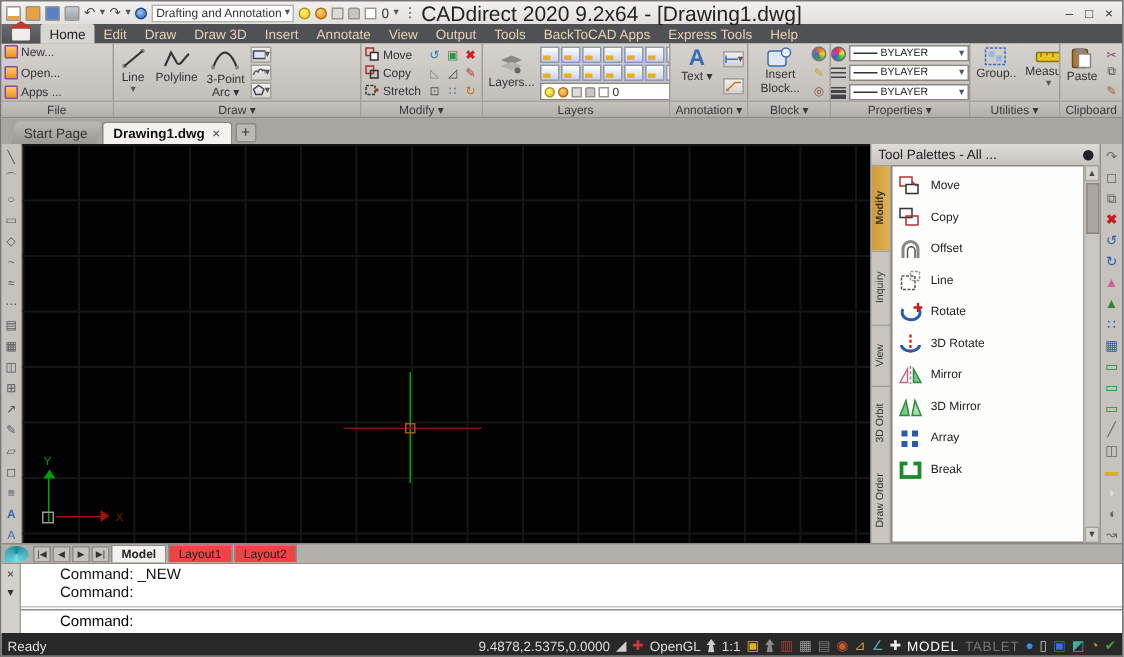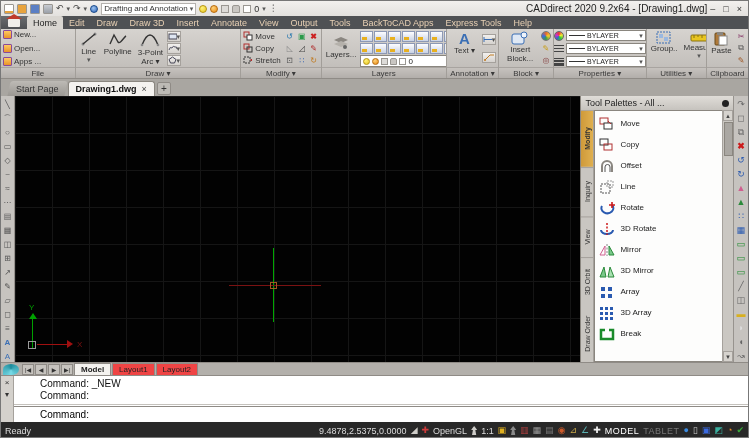--- a/index.html
+++ b/index.html
@@ -15,21 +15,21 @@
   .glyph{font-size:9px;line-height:1;color:#444;}
   .caret{font-size:7px;color:#555;line-height:1;}
   .ws{display:flex;align-items:center;gap:2px;padding:0 2px;border:1px solid #b5b2ae;background:#fff;height:12px;font-size:8px;color:#333;}
   .dot{width:8px;height:8px;border-radius:50%;flex:0 0 auto;}
   .dot-bulb{background:radial-gradient(circle at 35% 30%,#fff27a,#e8c520);border:1px solid #b59410;}
   .dot-sun{background:radial-gradient(circle at 35% 30%,#ffd27a,#e88a10);border:1px solid #b56a10;}
   .sq{width:8px;height:8px;border:1px solid #9a9792;flex:0 0 auto;}
   .sq-sheet{background:#dddbd8;}
   .sq-lock{background:#c9c6c2;border-radius:2px 2px 0 0;}
   .sq-color{background:#fff;}
-  .titletext{flex:1;text-align:right;font-size:10px;color:#222;white-space:nowrap;overflow:hidden;}
+  .titletext{flex:1;text-align:left;font-size:14px;color:#222;white-space:nowrap;overflow:hidden;}
   .winbtns{display:flex;gap:8px;padding-right:3px;font-size:9px;color:#333;}
   
   .menubar{height:13px;background:#4f5154;display:flex;align-items:stretch;font-size:9px;color:#e8d0b4;}
   .applogo{width:26px;display:flex;align-items:center;justify-content:center;background:linear-gradient(#6a6c6f,#4f5154);}
   .house{width:12px;height:8px;position:relative;background:#f0eeea;border-radius:1px;}
   .house::before{content:"";position:absolute;left:-2px;top:-5px;border-left:8px solid transparent;border-right:8px solid transparent;border-bottom:5px solid #c0392b;}
   .mtab{display:flex;align-items:center;padding:0 6px;white-space:nowrap;}
   .mtab.active{background:#d9d6d1;color:#222;border-radius:2px 2px 0 0;}
   
   .ribbon{height:50px;background:linear-gradient(#d6d3cf,#bdb9b5);display:flex;border-bottom:1px solid #8f8b86;}
@@ -586,36 +586,20 @@
                   <rect x="2" y="2" width="4" height="4"></rect>
                   <rect x="9" y="2" width="4" height="4"></rect>
                   <rect x="2" y="9" width="4" height="4"></rect>
                   <rect x="9" y="9" width="4" height="4"></rect>
                 </g>
               </svg>
               <span>Array</span>
             </span>
           <span class="pitem">
               <svg width="16" height="14">
-                <g fill="#2a5ab0">
-                  <rect x="1" y="1" width="3" height="3"></rect>
-                  <rect x="6" y="1" width="3" height="3"></rect>
-                  <rect x="11" y="1" width="3" height="3"></rect>
-                  <rect x="1" y="6" width="3" height="3"></rect>
-                  <rect x="6" y="6" width="3" height="3"></rect>
-                  <rect x="11" y="6" width="3" height="3"></rect>
-                  <rect x="1" y="11" width="3" height="3"></rect>
-                  <rect x="6" y="11" width="3" height="3"></rect>
-                  <rect x="11" y="11" width="3" height="3"></rect>
-                </g>
-              </svg>
-              <span>3D Array</span>
-            </span>
-          <span class="pitem">
-              <svg width="16" height="14">
                 <rect x="2" y="3" width="12" height="9" fill="none" stroke="#1a8a2a" stroke-width="2.5"></rect>
                 <rect x="6" y="1" width="4" height="4" fill="#fdfdfc"></rect>
               </svg>
               <span>Break</span>
             </span>
         </div>
         <div class="palscroll">
           <span class="sarrow">▲</span>
           <span class="sthumb"></span>
           <span class="sspace"></span>

